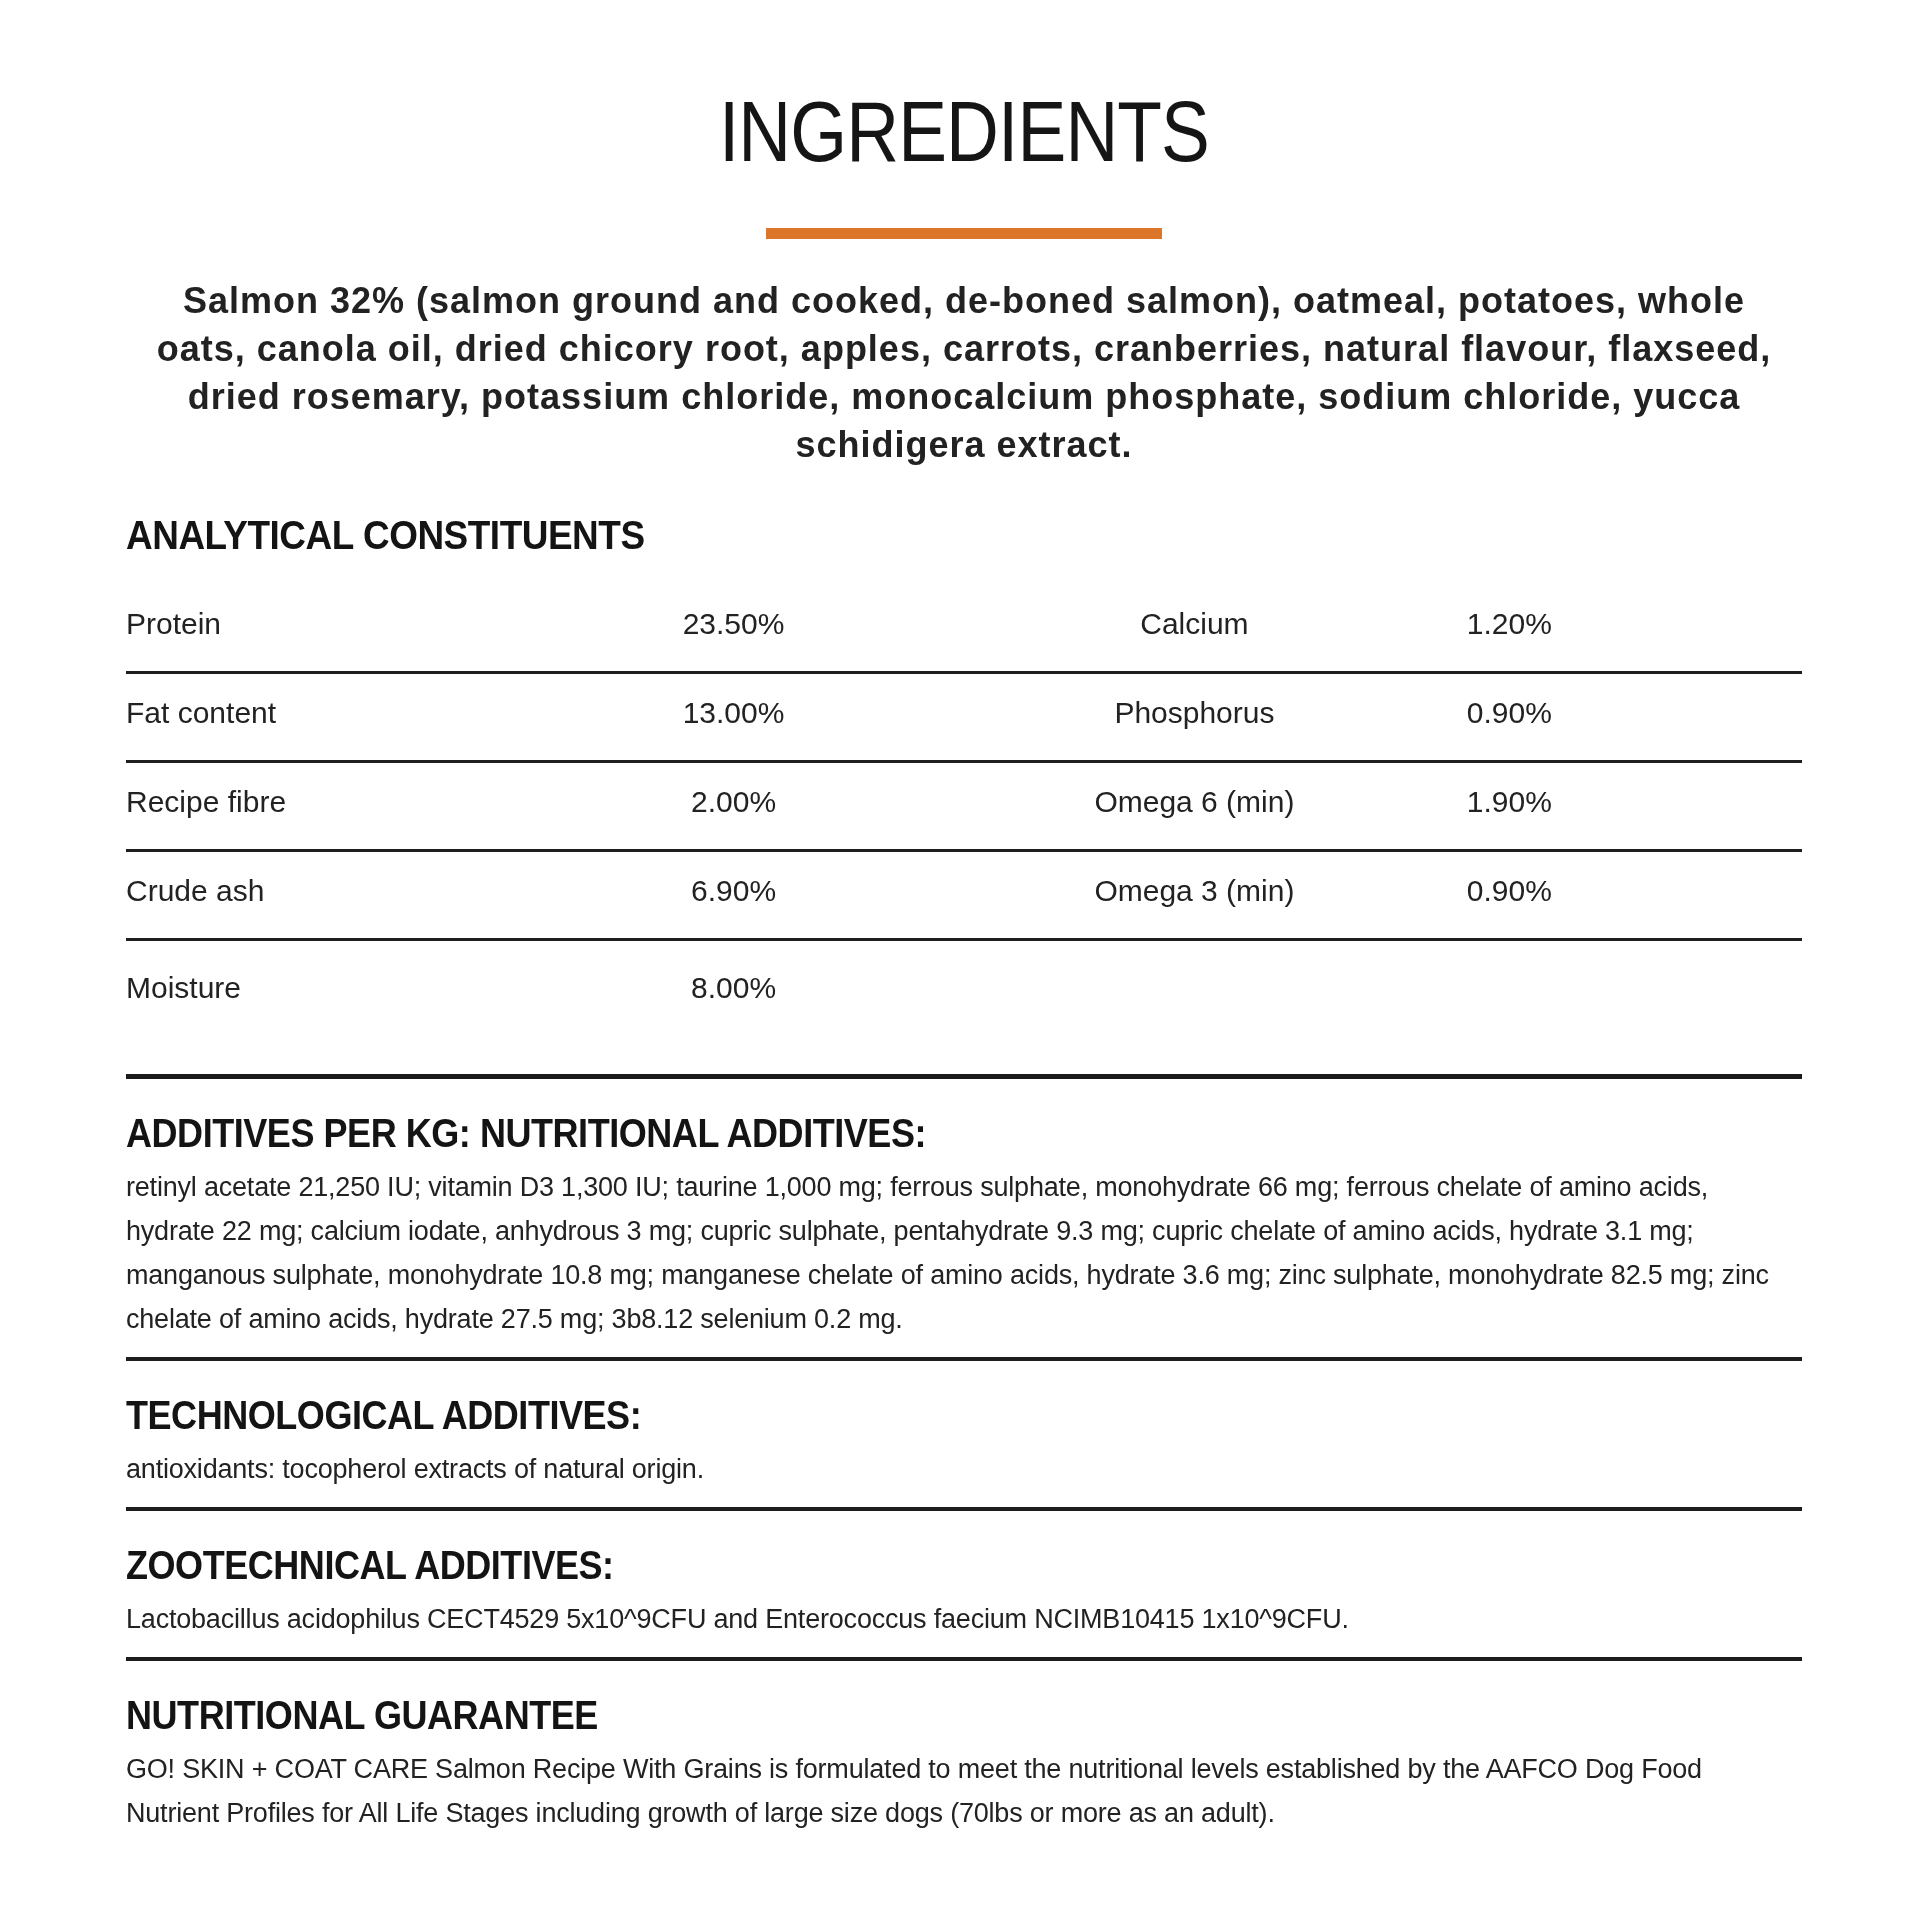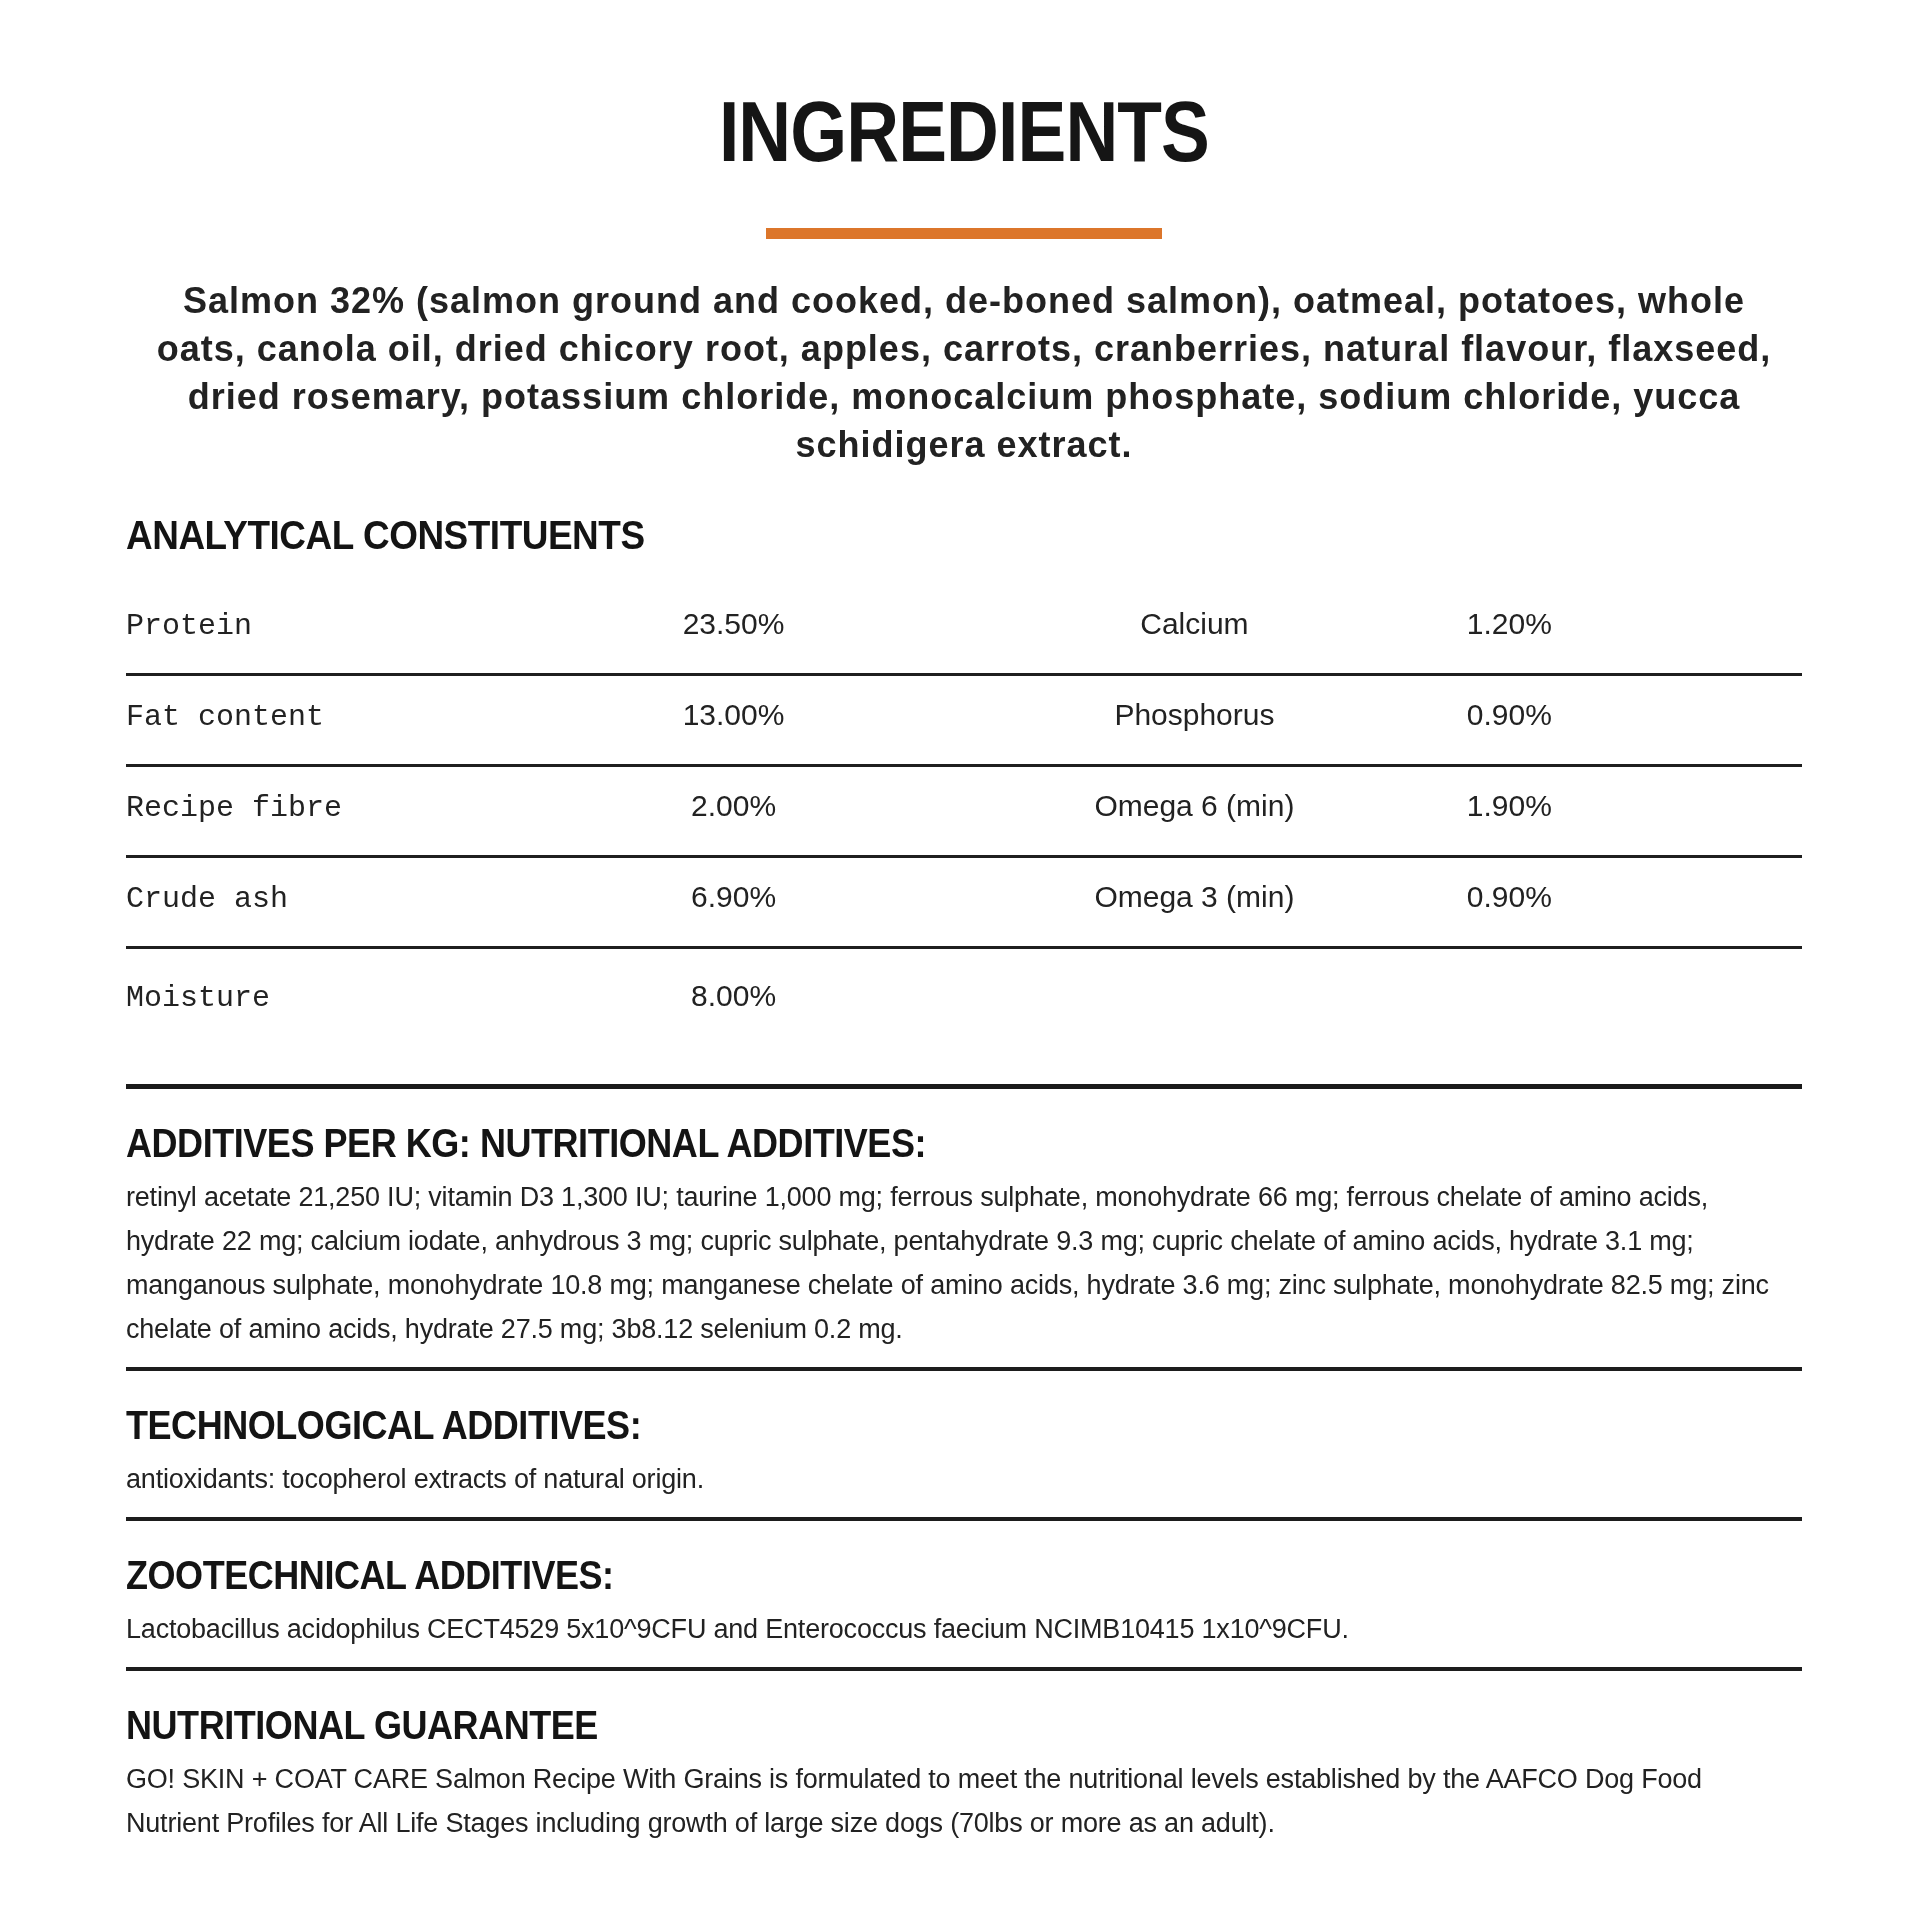--- a/index.html
+++ b/index.html
@@ -13,21 +13,21 @@
     font-family: "Liberation Sans", sans-serif;
     color: #1e1e1e;
   }
 
   
   h1.page-title {
     margin: 79px 0 0;
     text-align: center;
     font-size: 85px;
     line-height: 105px;
-    font-weight: 700;
+    font-weight: 400;
     color: #151515;
   }
   h1.page-title .cond {
     display: inline-block;
     transform: scaleX(0.86);
     transform-origin: 50% 50%;
     letter-spacing: -1px;
     white-space: nowrap;
   }
 
@@ -73,21 +73,21 @@
     padding: 22px 0 30px;
     border-bottom: 3px solid #1f1f1f;
     font-size: 30px;
     line-height: 34px;
     color: #222222;
   }
   .t-row.last {
     padding: 30px 0 69px;
     border-bottom: 5px solid #1a1a1a;
   }
-  .t-row .c1 { flex: 0 0 32%; text-align: left; font-family: Liberation Mono, monospace; }
+  .t-row .c1 { flex: 0 0 32%; text-align: left; }
   .t-row .c2 { flex: 0 0 8.5%; text-align: center; }
   .t-row .c3 { flex: 0 0 39.5%; text-align: center; padding-left: 7%; }
   .t-row .c4 { flex: 0 0 16%; text-align: left; }
 
   
   section.txt h2.sec { margin-top: 32px; font-size: 40px; }
   section.txt p {
     margin: 10px 0 0;
     font-size: 27px;
     line-height: 44px;

